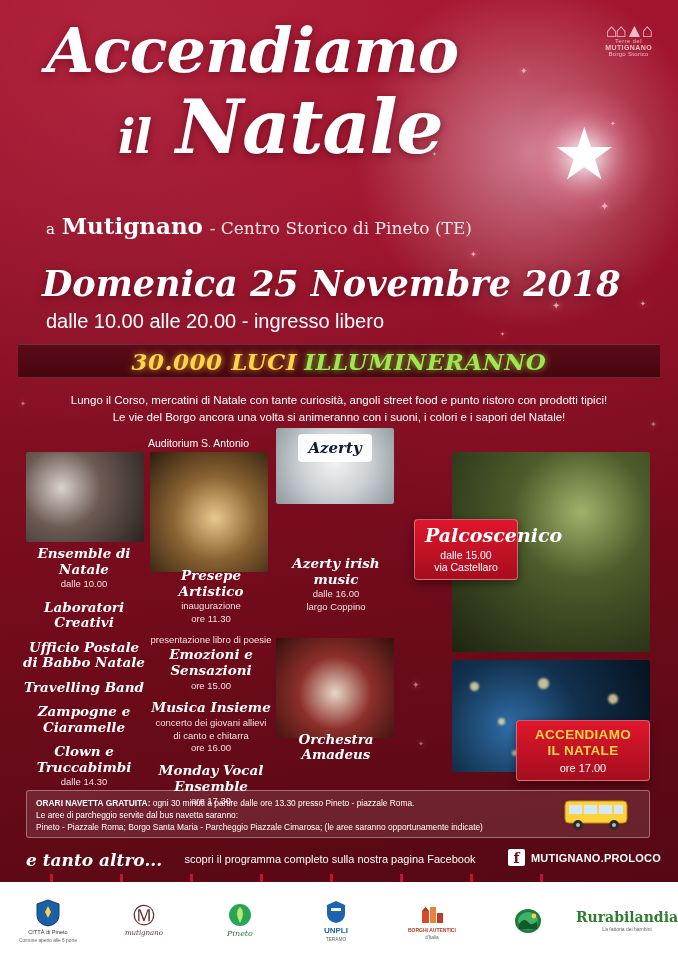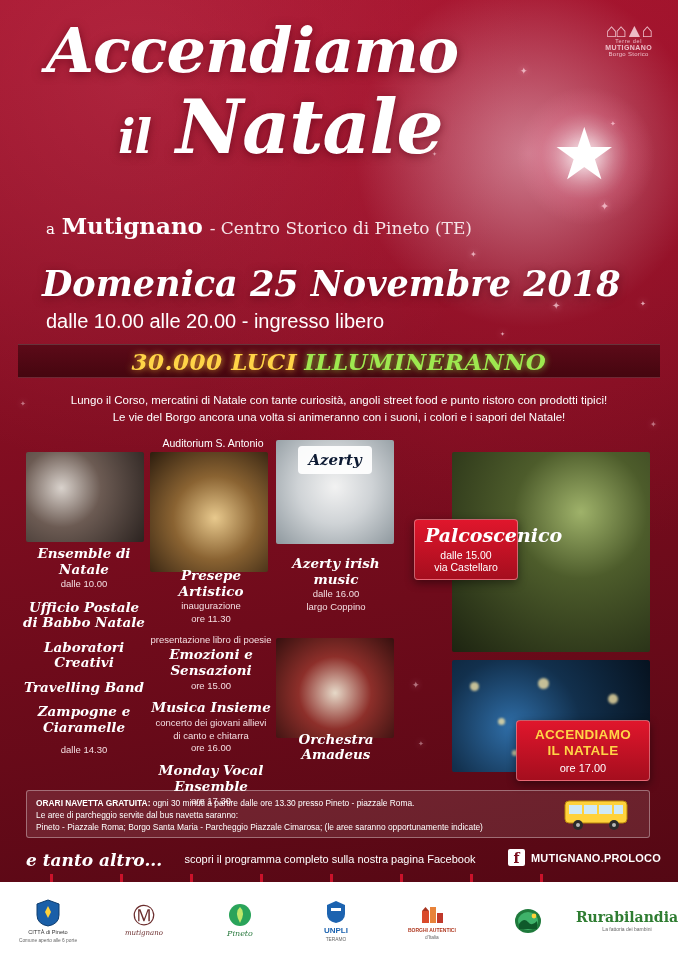--- a/index.html
+++ b/index.html
@@ -100,21 +100,21 @@
     background:
       radial-gradient(circle at 30% 40%, #d9d2cc 0%, #6c5b53 40%, #2b2320 100%),
       linear-gradient(180deg,#8a7a70,#3a302b);
   }
   .photo-presepe {
     left: 150px; top: 452px; width: 118px; height: 120px;
     background:
       radial-gradient(circle at 55% 55%, #e8c98d 0%, #8a6332 45%, #2d1d0e 100%);
   }
   .photo-azerty {
-    left: 276px; top: 440px; width: 118px; height: 104px;
+    left: 276px; top: 428px; width: 118px; height: 76px;
     background:
       radial-gradient(circle at 50% 45%, #f2f2f2 0%, #cfd3d6 45%, #8e989e 100%);
   }
   .azerty-logo {
     position:absolute; left: 22px; top: 6px; width: 74px; height: 28px;
     background: rgba(255,255,255,.92);
     border-radius: 4px;
     font-family:"DejaVu Serif", serif; font-style: italic; font-weight:bold;
     font-size: 15px; color:#0d1a33; display:flex; align-items:center; justify-content:center;
   }
@@ -160,21 +160,21 @@
   }
   .ev-sub { color:#f3dde1; font-size: 9.5px; line-height: 1.35; margin-top: 1px; }
   .col-left { position:absolute; left: 18px; top: 546px; width: 132px; text-align:center; }
   .col-left .item { margin-bottom: 9px; }
   .col-mid { position:absolute; left: 150px; top: 568px; width: 122px; text-align:center; }
   .col-mid .item { margin-bottom: 8px; }
   .col-right { position:absolute; left: 274px; top: 556px; width: 124px; text-align:center; }
   .col-right .item { margin-bottom: 8px; }
   .auditorium {
     position:absolute; left: 148px; top: 437px; width: 130px;
-    text-align:center; color:#ffffff; font-size: 10.5px;
+    color:#ffffff; font-size: 10.5px;
   }
 
   
   .navetta {
     position:absolute; left: 26px; top: 790px; width: 624px; height: 48px;
     background: rgba(255,255,255,.10);
     border: 1px solid rgba(255,255,255,.35);
     border-radius: 3px;
     color: #ffffff; font-size: 8.4px; line-height: 1.45;
     padding: 6px 9px;
@@ -300,34 +300,35 @@
     <div class="t2">IL NATALE</div>
     <div class="s">ore 17.00</div>
   </div>
 
   <div class="col-left">
     <div class="item">
       <div class="ev-title" style="white-space:pre-line">Ensemble di Natale</div>
       <div class="ev-sub" style="white-space:pre-line">dalle 10.00</div>
     </div>
     <div class="item">
+      <div class="ev-title" style="white-space:pre-line">Laboratori Creativi</div>
+    </div>
+    <div class="item">
       <div class="ev-title" style="white-space:pre-line">Ufficio Postale
 di Babbo Natale</div>
     </div>
     <div class="item">
-      <div class="ev-title" style="white-space:pre-line">Laboratori Creativi</div>
-    </div>
-    <div class="item">
       <div class="ev-title" style="white-space:pre-line">Travelling Band</div>
     </div>
     <div class="item">
       <div class="ev-title" style="white-space:pre-line">Zampogne e
 Ciaramelle</div>
     </div>
     <div class="item">
+      <div class="ev-title" style="white-space:pre-line">Clown e Truccabimbi</div>
       <div class="ev-sub" style="white-space:pre-line">dalle 14.30</div>
     </div>
   </div>
 
   <div class="col-mid">
     <div class="item">
       <div class="ev-title" style="white-space:pre-line">Presepe Artistico</div>
       <div class="ev-sub" style="white-space:pre-line">inaugurazione
 ore 11.30</div>
     </div>

